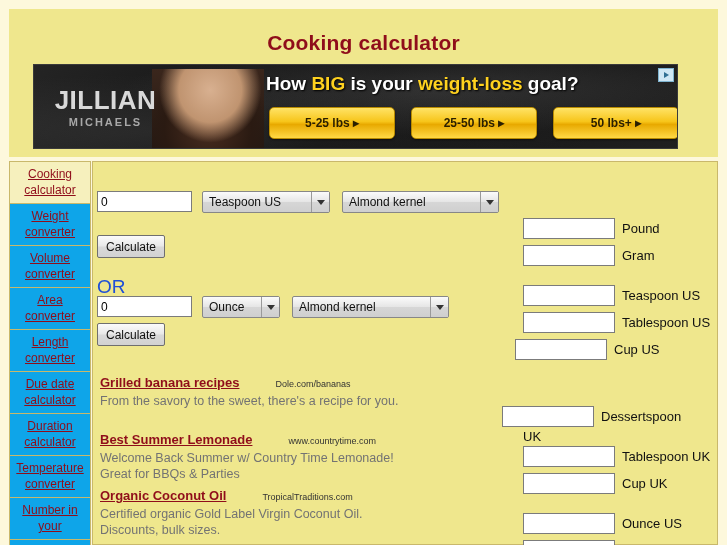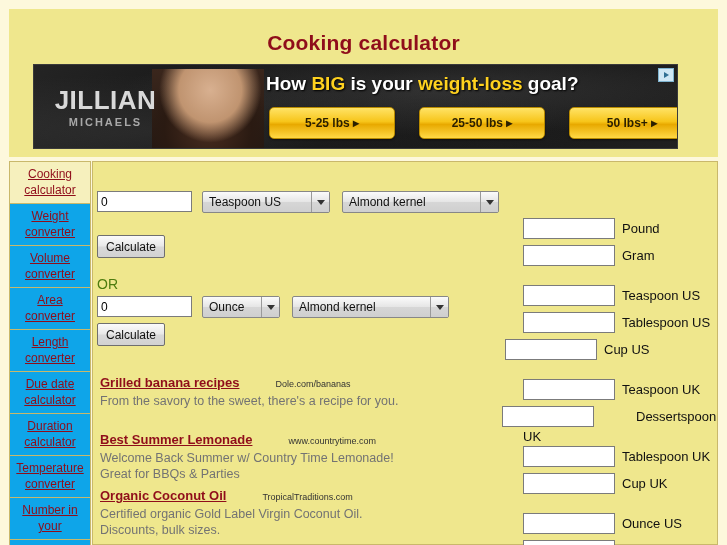--- a/index.html
+++ b/index.html
@@ -103,21 +103,21 @@
     white-space: nowrap;
   }
   .ad-headline .hl {
     color: #ffd21f;
   }
   .ad-buttons {
     position: absolute;
     left: 235px;
     top: 42px;
     display: flex;
-    gap: 24px;
+    gap: 16px;
     text-align: center;
   }
   .ad-btn {
     width: 124px;
     height: 30px;
     border-radius: 5px;
     background: linear-gradient(180deg, #ffe366 0%, #f7c51a 45%, #e8a900 55%, #ffd945 100%);
     border: 1px solid #b98b00;
     color: #2a1f00;
     font-size: 12px;
@@ -238,22 +238,22 @@
     padding: 0 8px;
     border: 1px solid #6f6f6f;
     border-radius: 2px;
     background: linear-gradient(180deg, #fbfbfb 0%, #e8e8e8 48%, #d9d9d9 52%, #d2d2d2 100%);
     font-family: "Liberation Sans", sans-serif;
     font-size: 12px;
     color: #111;
     cursor: pointer;
   }
   .lbl-or {
-    font-size: 14px;
-    color: #4d7c0f;
+    font-size: 19px;
+    color: #1d4ed8;
   }
 
   
   .abs { position: absolute; }
 
   
   .res-row { position: absolute; display: flex; align-items: center; }
   .res-row .res-input {
     width: 92px;
     height: 21px;
@@ -411,30 +411,26 @@
     </div>
 
     <div class="res-row" style="left:430px; top:123px;">
       <input class="txt res-input" value="" style="">
       <span class="res-label">Teaspoon US</span>
     </div>
     <div class="res-row" style="left:430px; top:150px;">
       <input class="txt res-input" value="" style="">
       <span class="res-label">Tablespoon US</span>
     </div>
-    <div class="res-row" style="left:412px; top:177px;">
+    <div class="res-row" style="left:422px; top:177px;">
       <input class="txt res-input" value="" style="">
       <span class="res-label">Cup US</span>
     </div>
 
-    <div class="res-row" style="left:430px; top:217px;">
-      <input class="txt res-input" value="" style="">
-      <span class="res-label">Teaspoon UK</span>
-    </div>
-    <div class="res-row" style="left:409px; top:244px;gap:35px;">
+    <div class="res-row" style="left:409px; top:244px;">
       <input class="txt res-input" value="" style="">
       <span class="res-label">Dessertspoon</span>
     </div>
     <div class="res-wrap-extra" style="left:430px; top:267px;">UK</div>
     <div class="res-row" style="left:430px; top:284px;align-items:center;">
       <input class="txt res-input" value="" style="">
       <span class="res-label">Tablespoon UK</span>
     </div>
     <div class="res-row" style="left:430px; top:311px;">
       <input class="txt res-input" value="" style="">

